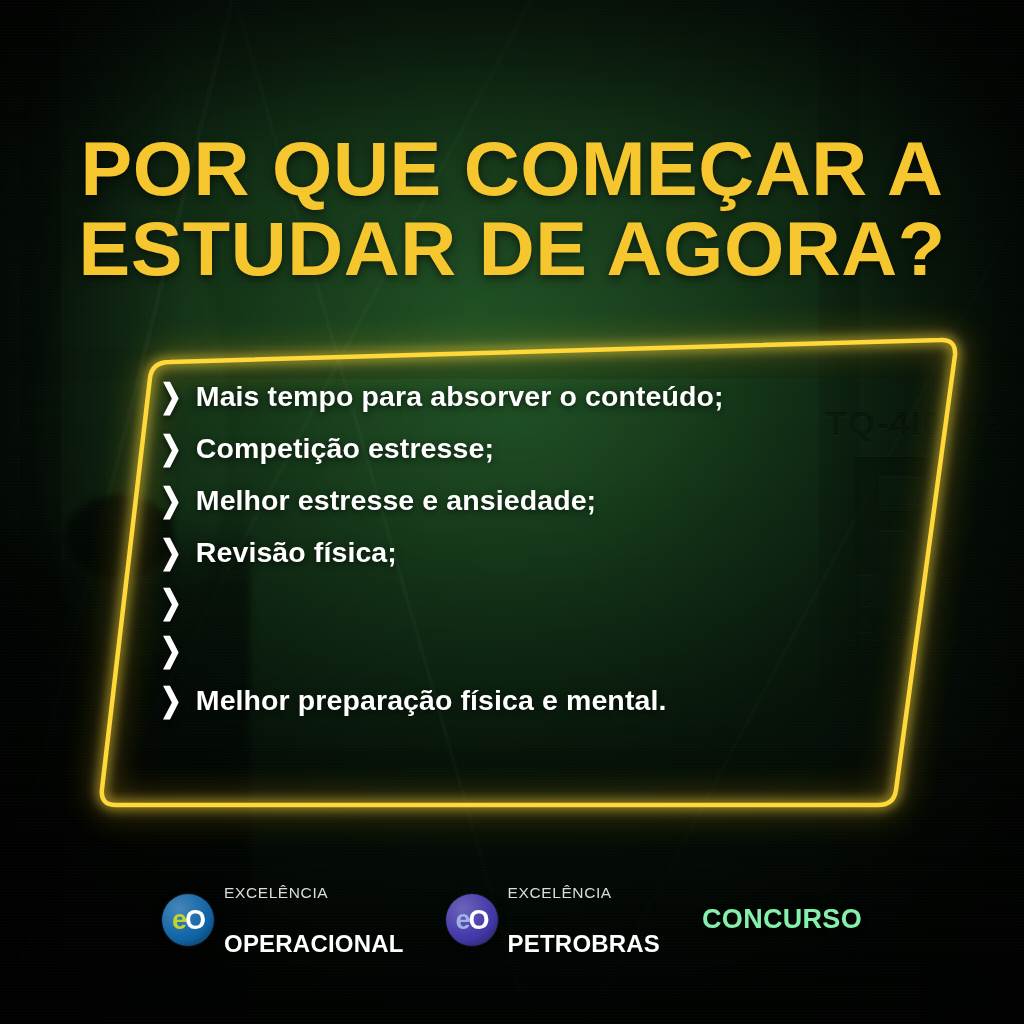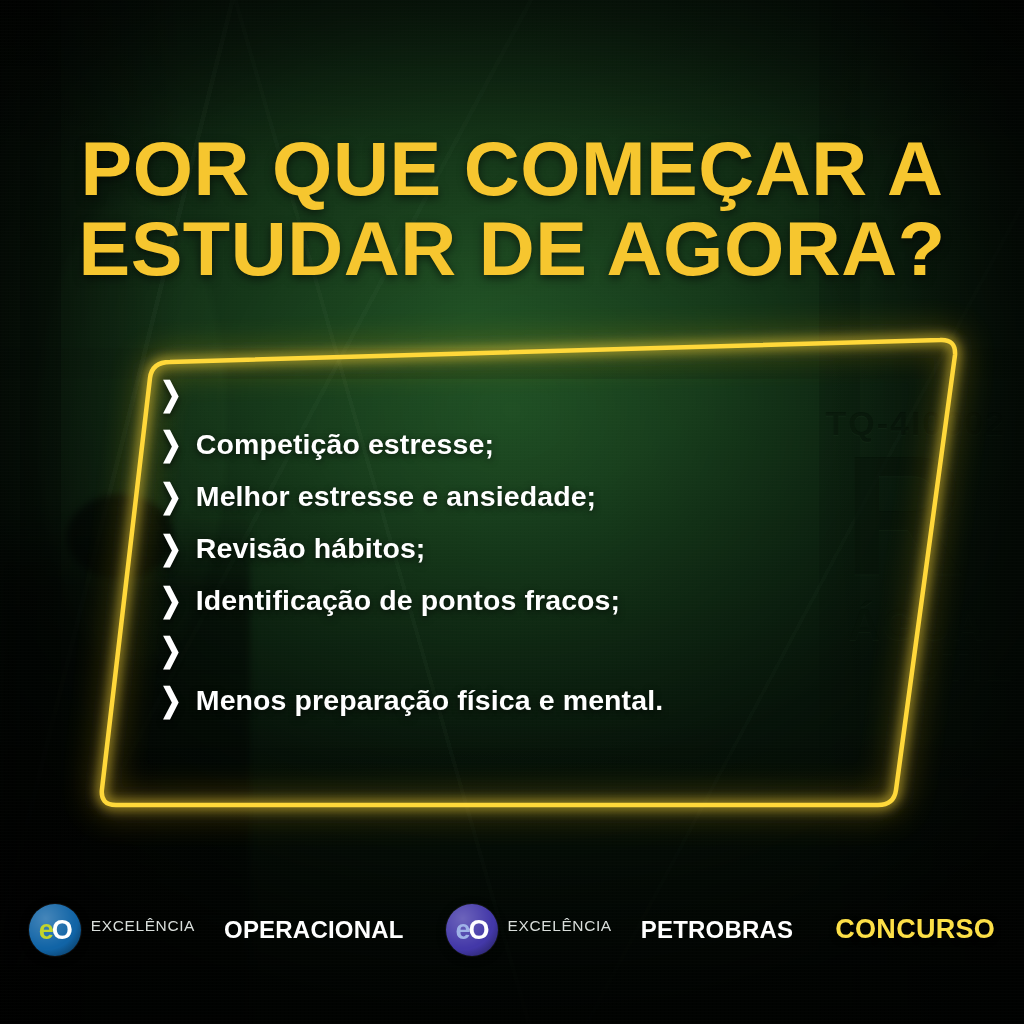--- a/index.html
+++ b/index.html
@@ -201,39 +201,39 @@
     position: relative;
     z-index: 2;
     font-weight: 800;
     font-size: 27px;
     line-height: 1;
     letter-spacing: -2px;
     font-family: "Liberation Sans", sans-serif;
   }
   .mark-e { }
   .mark-o { color: #ffffff; }
-  .brand-text { display: flex; flex-direction: row; line-height: 1; gap: 29px; }
+  .brand-text { display: flex; flex-direction: column; line-height: 1; gap: 29px; }
   .brand-top {
     color: #d9dedb;
     font-size: 15.5px;
     font-weight: 400;
     letter-spacing: .6px;
     margin-bottom: 3px;
   }
   .brand-bottom {
     color: #ffffff;
     font-size: 24px;
     font-weight: 800;
     letter-spacing: .2px;
   }
   .concurso {
     display: flex;
     flex-direction: column;
     line-height: 1.02;
-    color: #fde047;
+    color: #86efac;
     font-weight: 800;
     font-size: 27px;
     letter-spacing: .3px;
     text-shadow: 0 2px 6px rgba(0,0,0,.5);
   }
 </style>
 </head>
 <body>
 
 <div class="stage">
@@ -277,49 +277,49 @@
       <path d="M 110,62 L 880,40 Q 896,39 895,55 L 836,490 Q 834,505 818,505 L 56,505 Q 40,505 42,489 L 90,78 Q 92,62 110,62 Z" fill="none" stroke="#C8A01A" stroke-width="12" opacity=".55" filter="url(#glowBig)"></path>
       <path d="M 110,62 L 880,40 Q 896,39 895,55 L 836,490 Q 834,505 818,505 L 56,505 Q 40,505 42,489 L 90,78 Q 92,62 110,62 Z" fill="none" stroke="#F2D03A" stroke-width="8" opacity=".75" filter="url(#glowMid)"></path>
       <path d="M 110,62 L 880,40 Q 896,39 895,55 L 836,490 Q 834,505 818,505 L 56,505 Q 40,505 42,489 L 90,78 Q 92,62 110,62 Z" fill="none" stroke="#FFD83A" stroke-width="4.5"></path>
     </svg>
   </div>
 
   <div class="list">
 
     <div class="list-item">
       <span class="chev">❯</span>
+      <span class="li-text">Mais tempo para absorver o conteúdo;</span>
     </div>
 
     <div class="list-item">
       <span class="chev">❯</span>
       <span class="li-text">Competição estresse;</span>
     </div>
 
     <div class="list-item">
       <span class="chev">❯</span>
       <span class="li-text">Melhor estresse e ansiedade;</span>
     </div>
 
     <div class="list-item">
       <span class="chev">❯</span>
-      <span class="li-text">Revisão hábitos;</span>
-    </div>
-
-    <div class="list-item">
-      <span class="chev">❯</span>
-      <span class="li-text">Identificação de pontos fracos;</span>
-    </div>
-
-    <div class="list-item">
-      <span class="chev">❯</span>
-    </div>
-
-    <div class="list-item">
-      <span class="chev">❯</span>
-      <span class="li-text">Menos preparação física e mental.</span>
+      <span class="li-text">Revisão física;</span>
+    </div>
+
+    <div class="list-item">
+      <span class="chev">❯</span>
+    </div>
+
+    <div class="list-item">
+      <span class="chev">❯</span>
+    </div>
+
+    <div class="list-item">
+      <span class="chev">❯</span>
+      <span class="li-text">Melhor preparação física e mental.</span>
     </div>
 
   </div>
 
   <div class="footer">
 
     <div class="brand">
       <div class="brand-mark" id="mark0" style="background: radial-gradient(circle at 35% 30%, rgb(17, 100, 166), rgb(17, 100, 166) 60%, rgba(0, 0, 0, 0.35) 130%);">
         <span class="mark-eo"><span class="mark-e" id="marke0" style="color: rgb(194, 212, 43);">e</span><span class="mark-o">O</span></span>
       </div>

